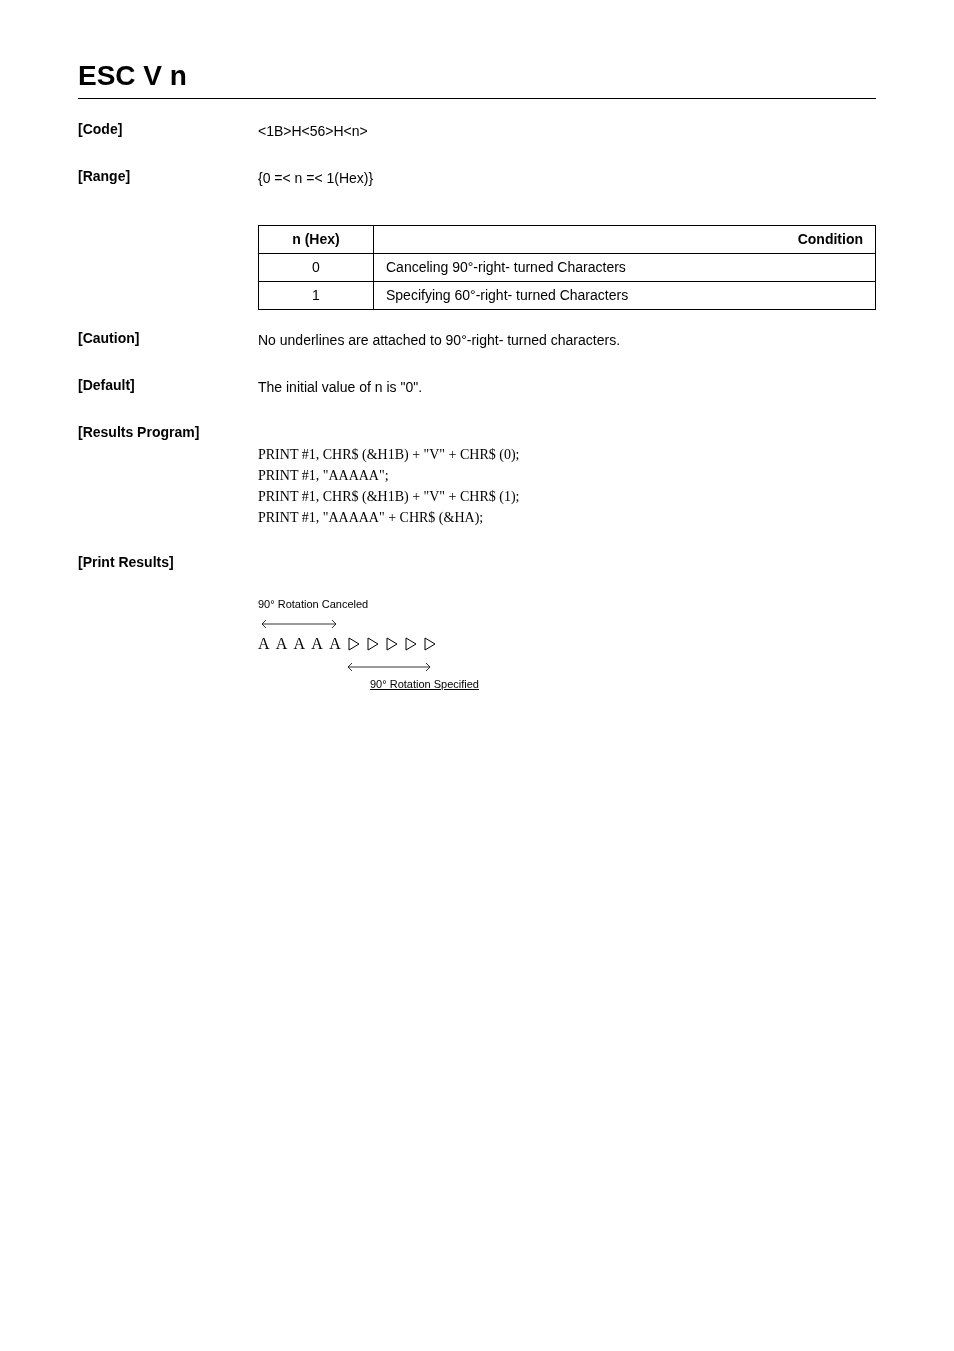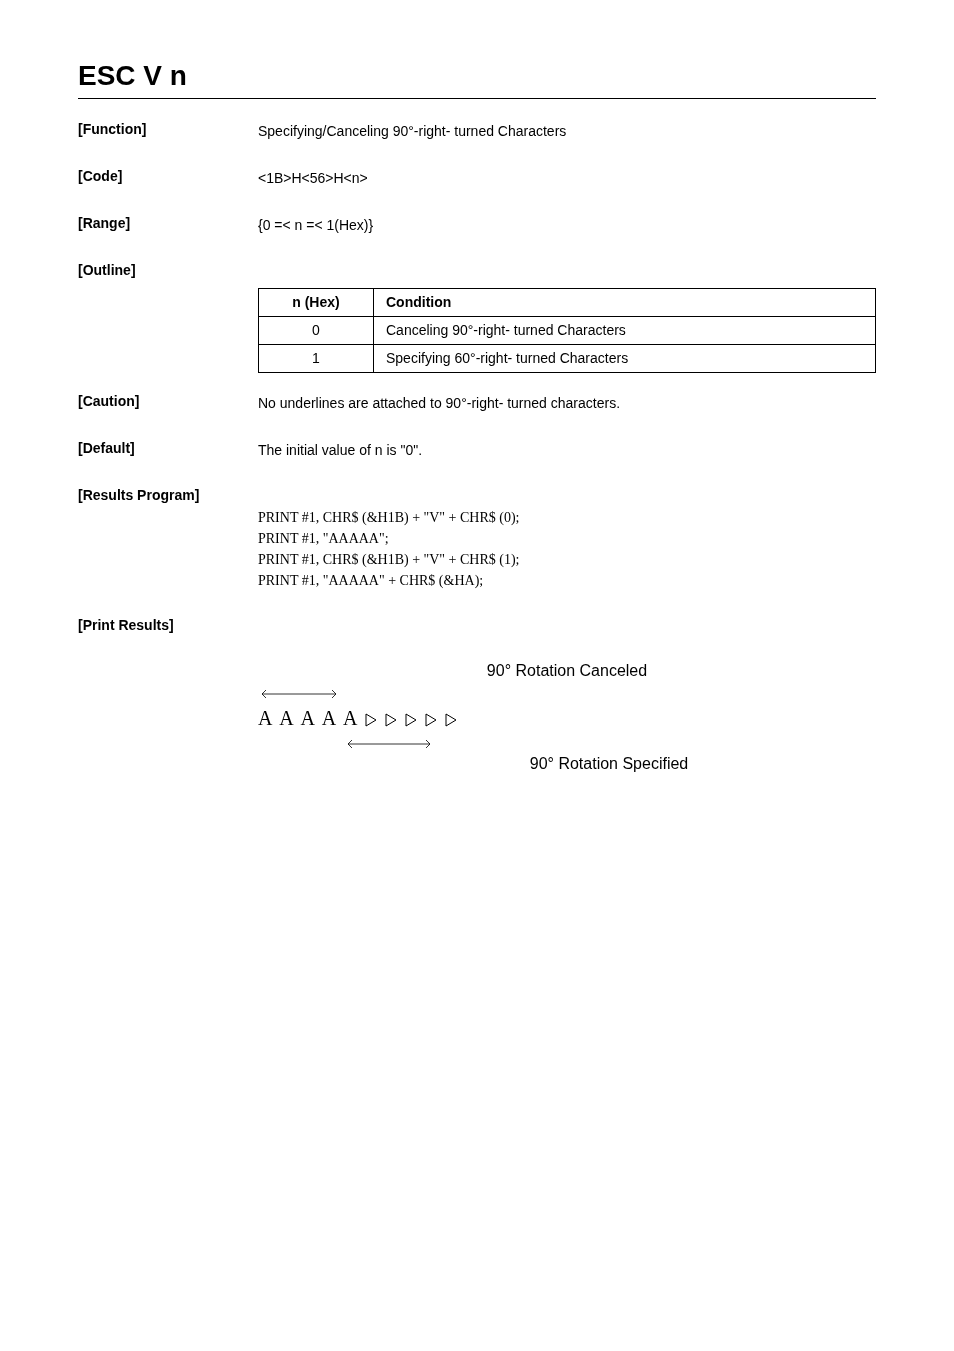--- a/index.html
+++ b/index.html
@@ -5,57 +5,52 @@
   html,body{margin:0;padding:0;background:#fff;color:#000;font-family:Arial,Helvetica,sans-serif;}
   .page{width:954px;min-height:1351px;box-sizing:border-box;padding:60px 78px 40px 78px;position:relative;}
   .title{font-size:28px;font-weight:bold;margin:0 0 6px 0;}
   .hr{border:0;border-top:1px solid #000;margin:0 0 22px 0;}
   .row{display:flex;margin-bottom:26px;}
   .label{width:180px;flex:0 0 180px;font-weight:bold;font-size:14px;}
   .value{flex:1;font-size:14px;line-height:1.5;}
   table{border-collapse:collapse;width:100%;font-size:14px;}
   th,td{border:1px solid #000;padding:3px 12px;text-align:left;}
   th.hn{width:90px;text-align:center;font-weight:bold;}
-  th.cond{font-weight:bold;text-align:left;}
+  th.cond{font-weight:bold;text-align:right;}
   td.center{text-align:center;}
   .code{font-family:"Times New Roman",Times,serif;font-size:14px;line-height:1.5;}
   .print-results{font-size:13px;}
-  .rotnote{font-size:16px;text-align:center;}
-  .arrowrow{font-family:"Times New Roman",Times,serif;font-size:20px;letter-spacing:1px;}
+  .rotnote{font-size:11px;}
+  .arrowrow{font-family:"Times New Roman",Times,serif;font-size:16px;letter-spacing:1px;}
   .tri-stack{letter-spacing:3px;}
   .footer{position:absolute;bottom:30px;left:0;right:0;text-align:center;font-size:13px;}
   .as{display:inline-block;letter-spacing:2px;font-family:"Times New Roman",Times,serif;}
   svg.tri-svg{display:inline-block;vertical-align:-2px;}
   .pr-block{margin-left:0;}
 </style>
 </head>
 <body>
 
 <div class="page">
 
   <h1 class="title">ESC V n</h1>
   <hr class="hr">
 
-  <div class="row">
-    <div class="label">[Function]</div>
-    <div class="value">Specifying/Canceling 90°-right- turned Characters</div>
-  </div>
 
   <div class="row">
     <div class="label">[Code]</div>
     <div class="value">&lt;1B&gt;H&lt;56&gt;H&lt;n&gt;</div>
   </div>
 
   <div class="row">
     <div class="label">[Range]</div>
     <div class="value">{0 =&lt; n =&lt; 1(Hex)}</div>
   </div>
 
   <div class="row" style="margin-bottom:10px;">
-    <div class="label">[Outline]</div>
   </div>
 
   <div class="row" style="margin-bottom:20px;">
     <div class="label"></div>
     <div class="value">
       <table>
         <tbody>
             <tr>
           <th class="hn">n (Hex)</th>
           <th class="cond">Condition</th>
@@ -132,18 +127,18 @@
             </svg>
         </span>
       </div>
       <div style="margin-left:86px;">
         <svg class="tri-svg" width="90" height="10" viewBox="0 0 90 10">
           <line x1="4" y1="5" x2="86" y2="5" stroke="#000" stroke-width="0.8"></line>
           <polyline points="8,1 4,5 8,9" fill="none" stroke="#000" stroke-width="0.8"></polyline>
           <polyline points="82,1 86,5 82,9" fill="none" stroke="#000" stroke-width="0.8"></polyline>
         </svg>
       </div>
-      <div class="rotnote" style="margin-left:84px;">90° Rotation Specified</div>
+      <div class="rotnote" style="margin-left:112px;text-decoration:underline;">90° Rotation Specified</div>
     </div>
   </div>
 
 
 </div>
 
 </body></html>

